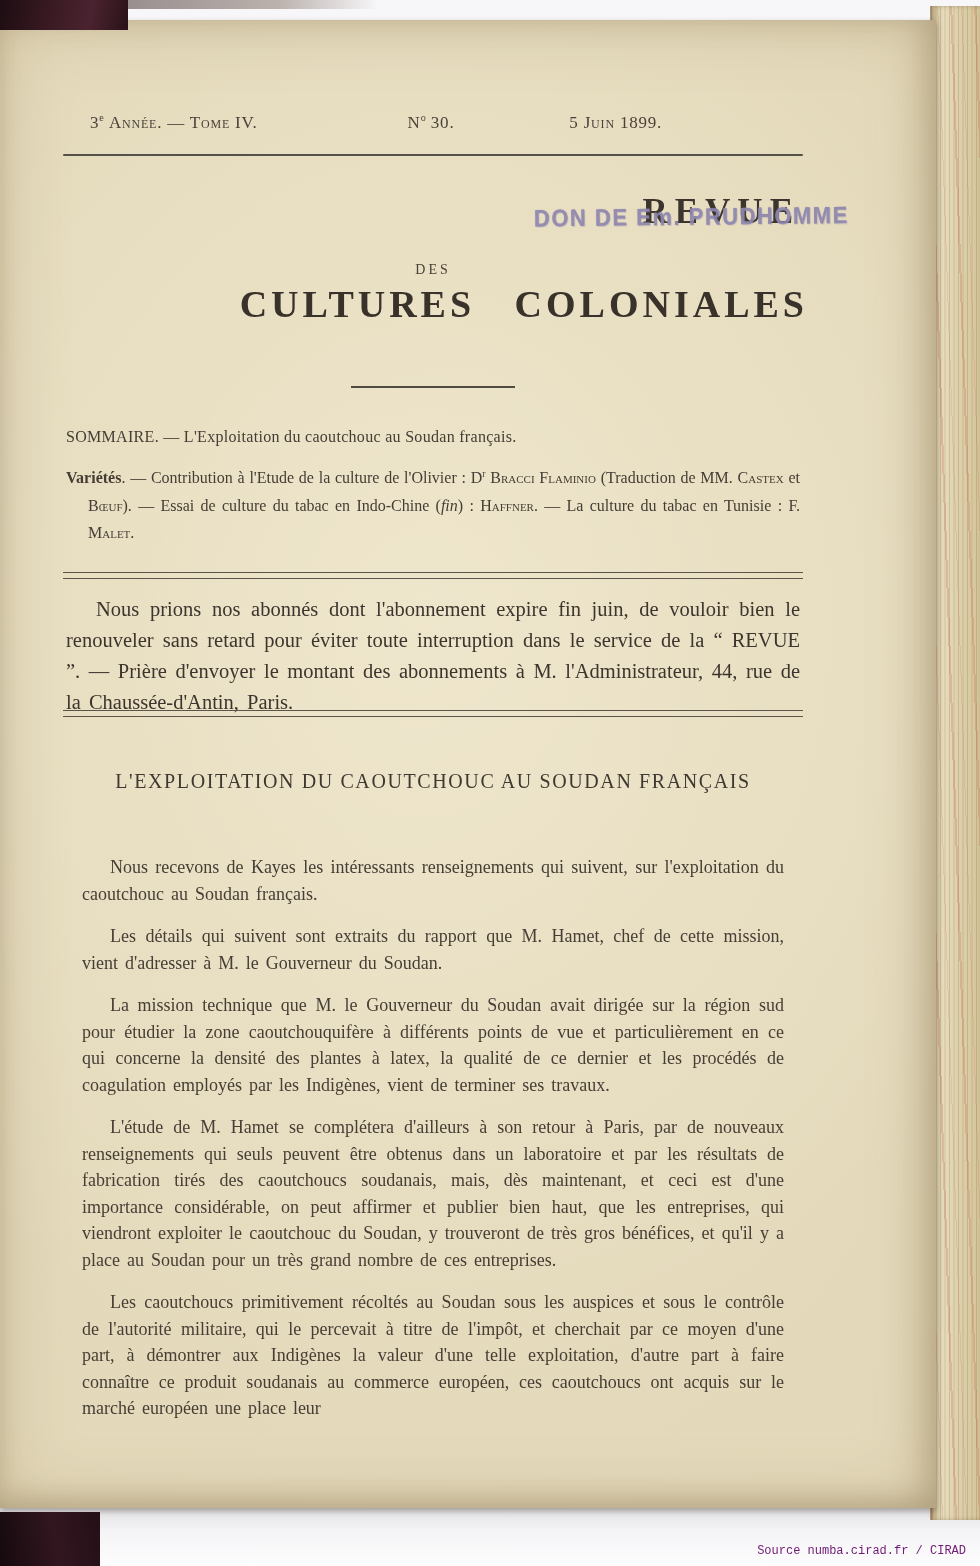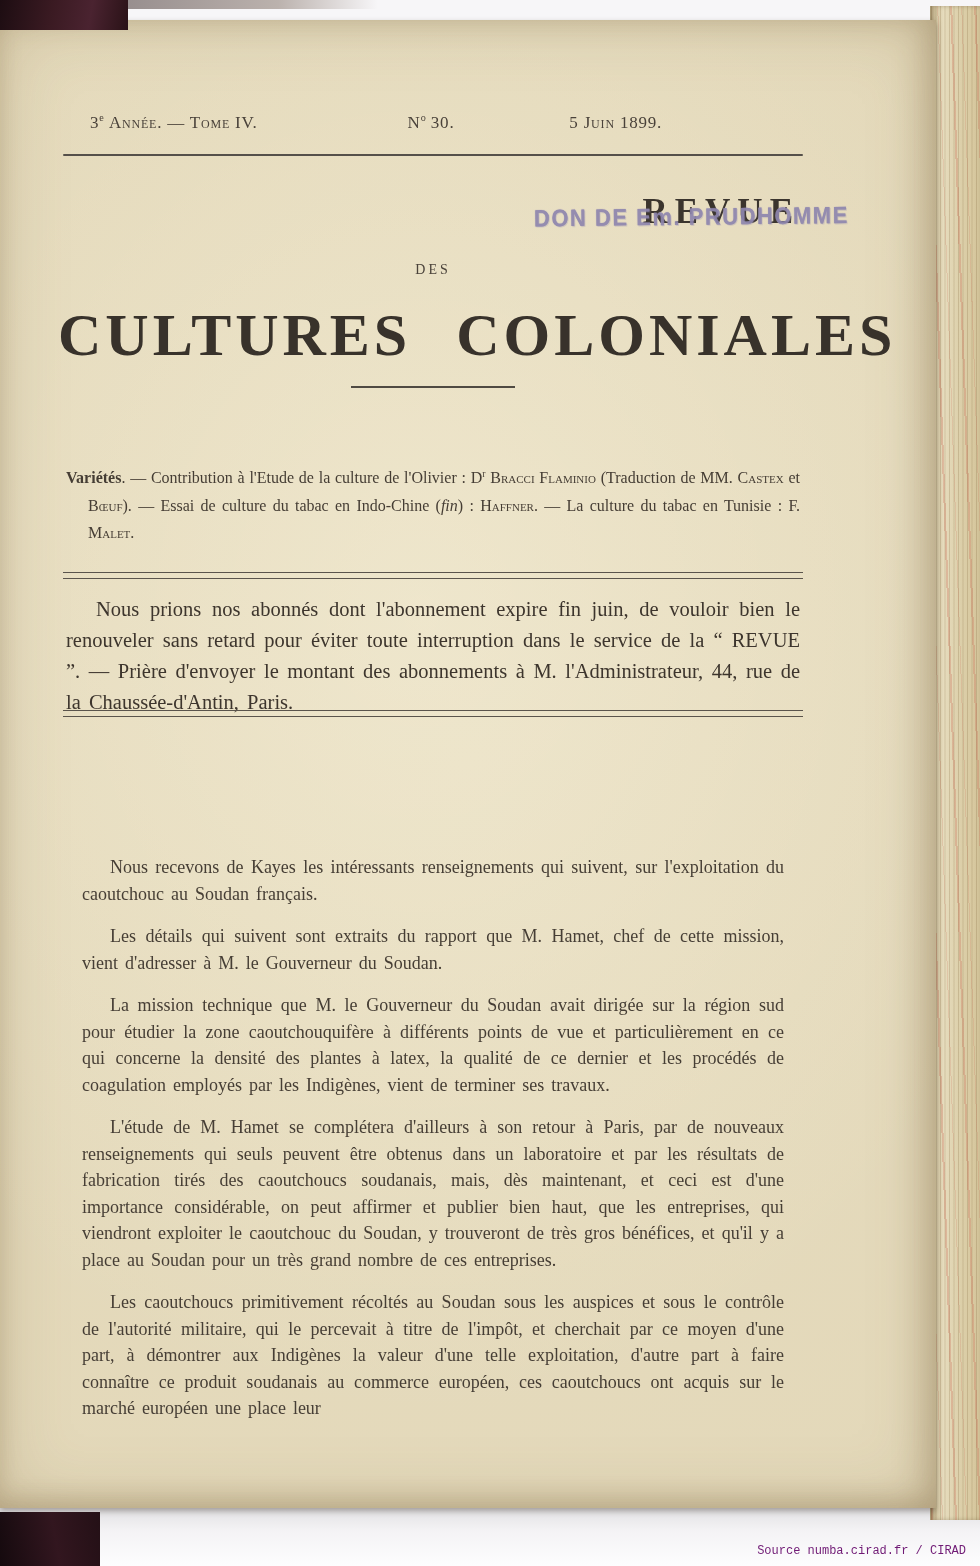--- a/index.html
+++ b/index.html
@@ -82,22 +82,22 @@
     color:#8e86ae; opacity:.92;
     transform:rotate(-.6deg) scaleY(1.08);
     text-shadow:0 0 1px rgba(142,134,174,.9), 1px 1px 0 rgba(142,134,174,.25);
     white-space:nowrap;
   }
   .title-des {
     position:absolute; top:242px; left:0; width:734px;
     text-align:center; font-size:14px; letter-spacing:3px; color:#4a423a;
   }
   .title-main {
-    position:absolute; top:281px; left:-8px; width:750px;
-    text-align:right; font-size:60px; font-weight:bold;
+    position:absolute; top:262px; left:-8px; width:750px;
+    text-align:right; font-size:38px; font-weight:bold;
     letter-spacing:4px; word-spacing:26px; color:#38322b;
     white-space:nowrap;
   }
   .short-rule {
     position:absolute; top:366px; left:0; width:734px;
   }
   .short-rule > div {
     width:164px; height:0; margin:0 auto;
     border-top:2px solid #4f4a42;
   }
@@ -170,26 +170,28 @@
 
     <div class="title-revue">REVUE</div>
     <div class="stamp">DON DE Em. PRUDHOMME</div>
     <div class="title-des">DES</div>
     <div class="title-main">CULTURES  COLONIALES</div>
 
     <div class="short-rule">
         <div></div>
       </div>
 
+    <div class="sommaire-1"><span>SOMMAIRE. — L'Exploitation du caoutchouc au Soudan français.</span></div>
     <div class="sommaire-2"><span class="s-b">Variétés</span><span>. — Contribution à l'Etude de la culture de l'Olivier : D</span><span class="s-sup">r</span><span> </span><span class="s-sc">Bracci Flaminio</span><span> (Traduction de MM. </span><span class="s-sc">Castex</span><span> et </span><span class="s-sc">Bœuf</span><span>). — Essai de culture du tabac en Indo-Chine (</span><span class="s-it">fin</span><span>) : </span><span class="s-sc">Haffner</span><span>. — La culture du tabac en Tunisie : F. </span><span class="s-sc">Malet</span><span>.</span></div>
 
     <div class="dbl-rule r1"></div>
     <div class="notice">Nous prions nos abonnés dont l'abonnement expire fin juin, de vouloir bien le renouveler sans retard pour éviter toute interruption dans le service de la “ REVUE ”. — Prière d'envoyer le montant des abonnements à M. l'Administrateur, 44, rue de la Chaussée-d'Antin, Paris.</div>
     <div class="dbl-rule r2"></div>
 
+    <div class="article-title">L'EXPLOITATION DU CAOUTCHOUC AU SOUDAN FRANÇAIS</div>
 
     <div class="article-body">
       <p>Nous recevons de Kayes les intéressants renseignements qui suivent, sur l'exploitation du caoutchouc au Soudan français.</p>
       <p>Les détails qui suivent sont extraits du rapport que M. Hamet, chef de cette mission, vient d'adresser à M. le Gouverneur du Soudan.</p>
       <p>La mission technique que M. le Gouverneur du Soudan avait dirigée sur la région sud pour étudier la zone caoutchouquifère à différents points de vue et particulièrement en ce qui concerne la densité des plantes à latex, la qualité de ce dernier et les procédés de coagulation employés par les Indigènes, vient de terminer ses travaux.</p>
       <p>L'étude de M. Hamet se complétera d'ailleurs à son retour à Paris, par de nouveaux renseignements qui seuls peuvent être obtenus dans un laboratoire et par les résultats de fabrication tirés des caoutchoucs soudanais, mais, dès maintenant, et ceci est d'une importance considérable, on peut affirmer et publier bien haut, que les entreprises, qui viendront exploiter le caoutchouc du Soudan, y trouveront de très gros bénéfices, et qu'il y a place au Soudan pour un très grand nombre de ces entreprises.</p>
       <p>Les caoutchoucs primitivement récoltés au Soudan sous les auspices et sous le contrôle de l'autorité militaire, qui le percevait à titre de l'impôt, et cherchait par ce moyen d'une part, à démontrer aux Indigènes la valeur d'une telle exploitation, d'autre part à faire connaître ce produit soudanais au commerce européen, ces caoutchoucs ont acquis sur le marché européen une place leur</p>
     </div>
 
   </div>

